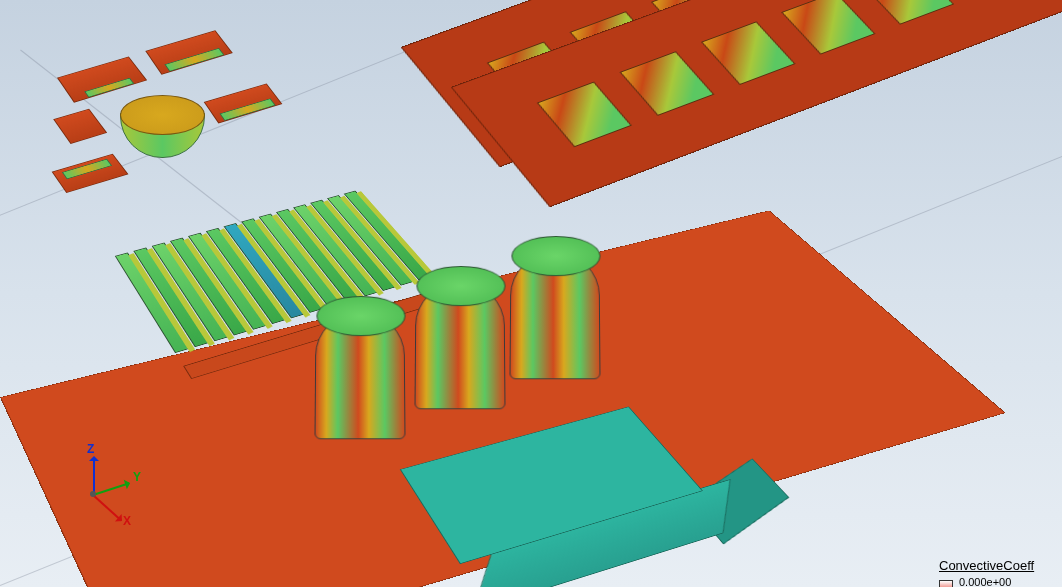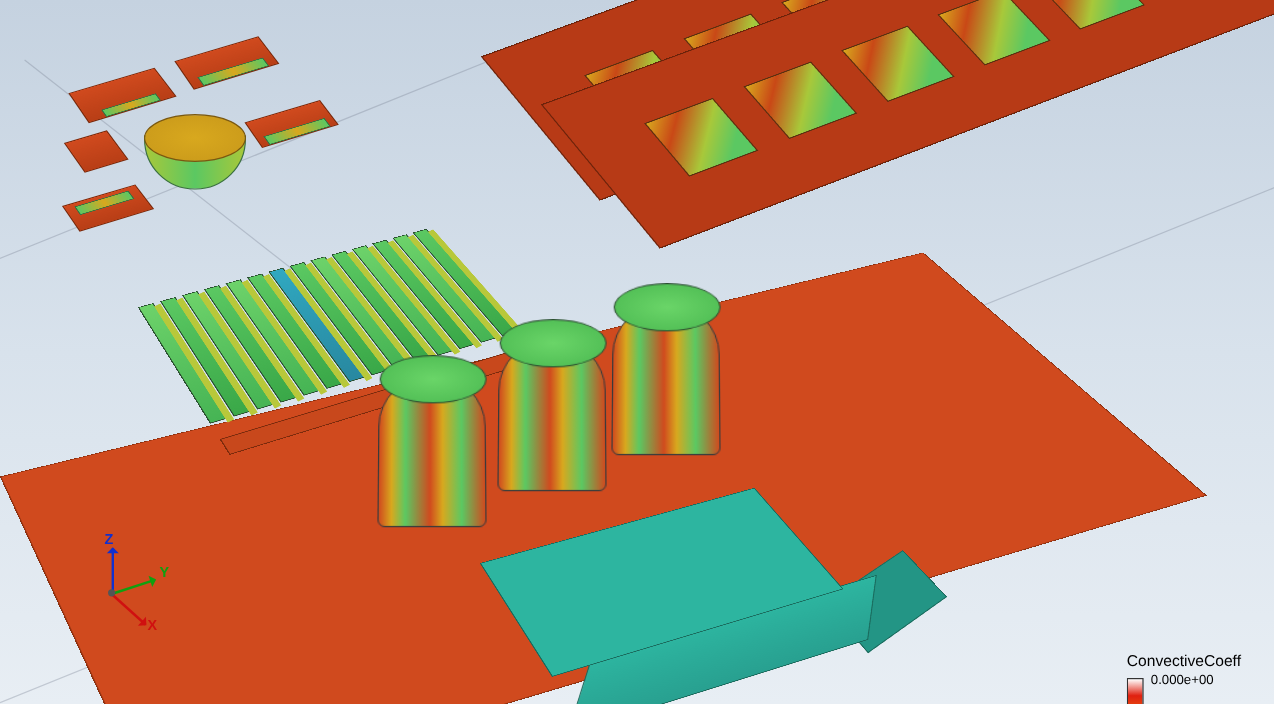--- a/index.html
+++ b/index.html
@@ -206,23 +206,24 @@
       top: 18px;
       background: linear-gradient(90deg, #a8c83a, #5bc862, #a8c83a);
       border-radius: 0 0 42px 42px;
       border: 1px solid #3a7040;
     }
     
     
     .legend {
       position: absolute;
       right: 8px;
-      bottom: 25px;
+      bottom: 10px;
       width: 115px;
       z-index: 20;
+      text-decoration: underline;
     }
     .legend-title {
       font-size: 13px;
       color: #000;
       margin-bottom: 4px;
       font-family: Arial, sans-serif;
     }
     .legend-bar {
       position: absolute;
       left: 0;

